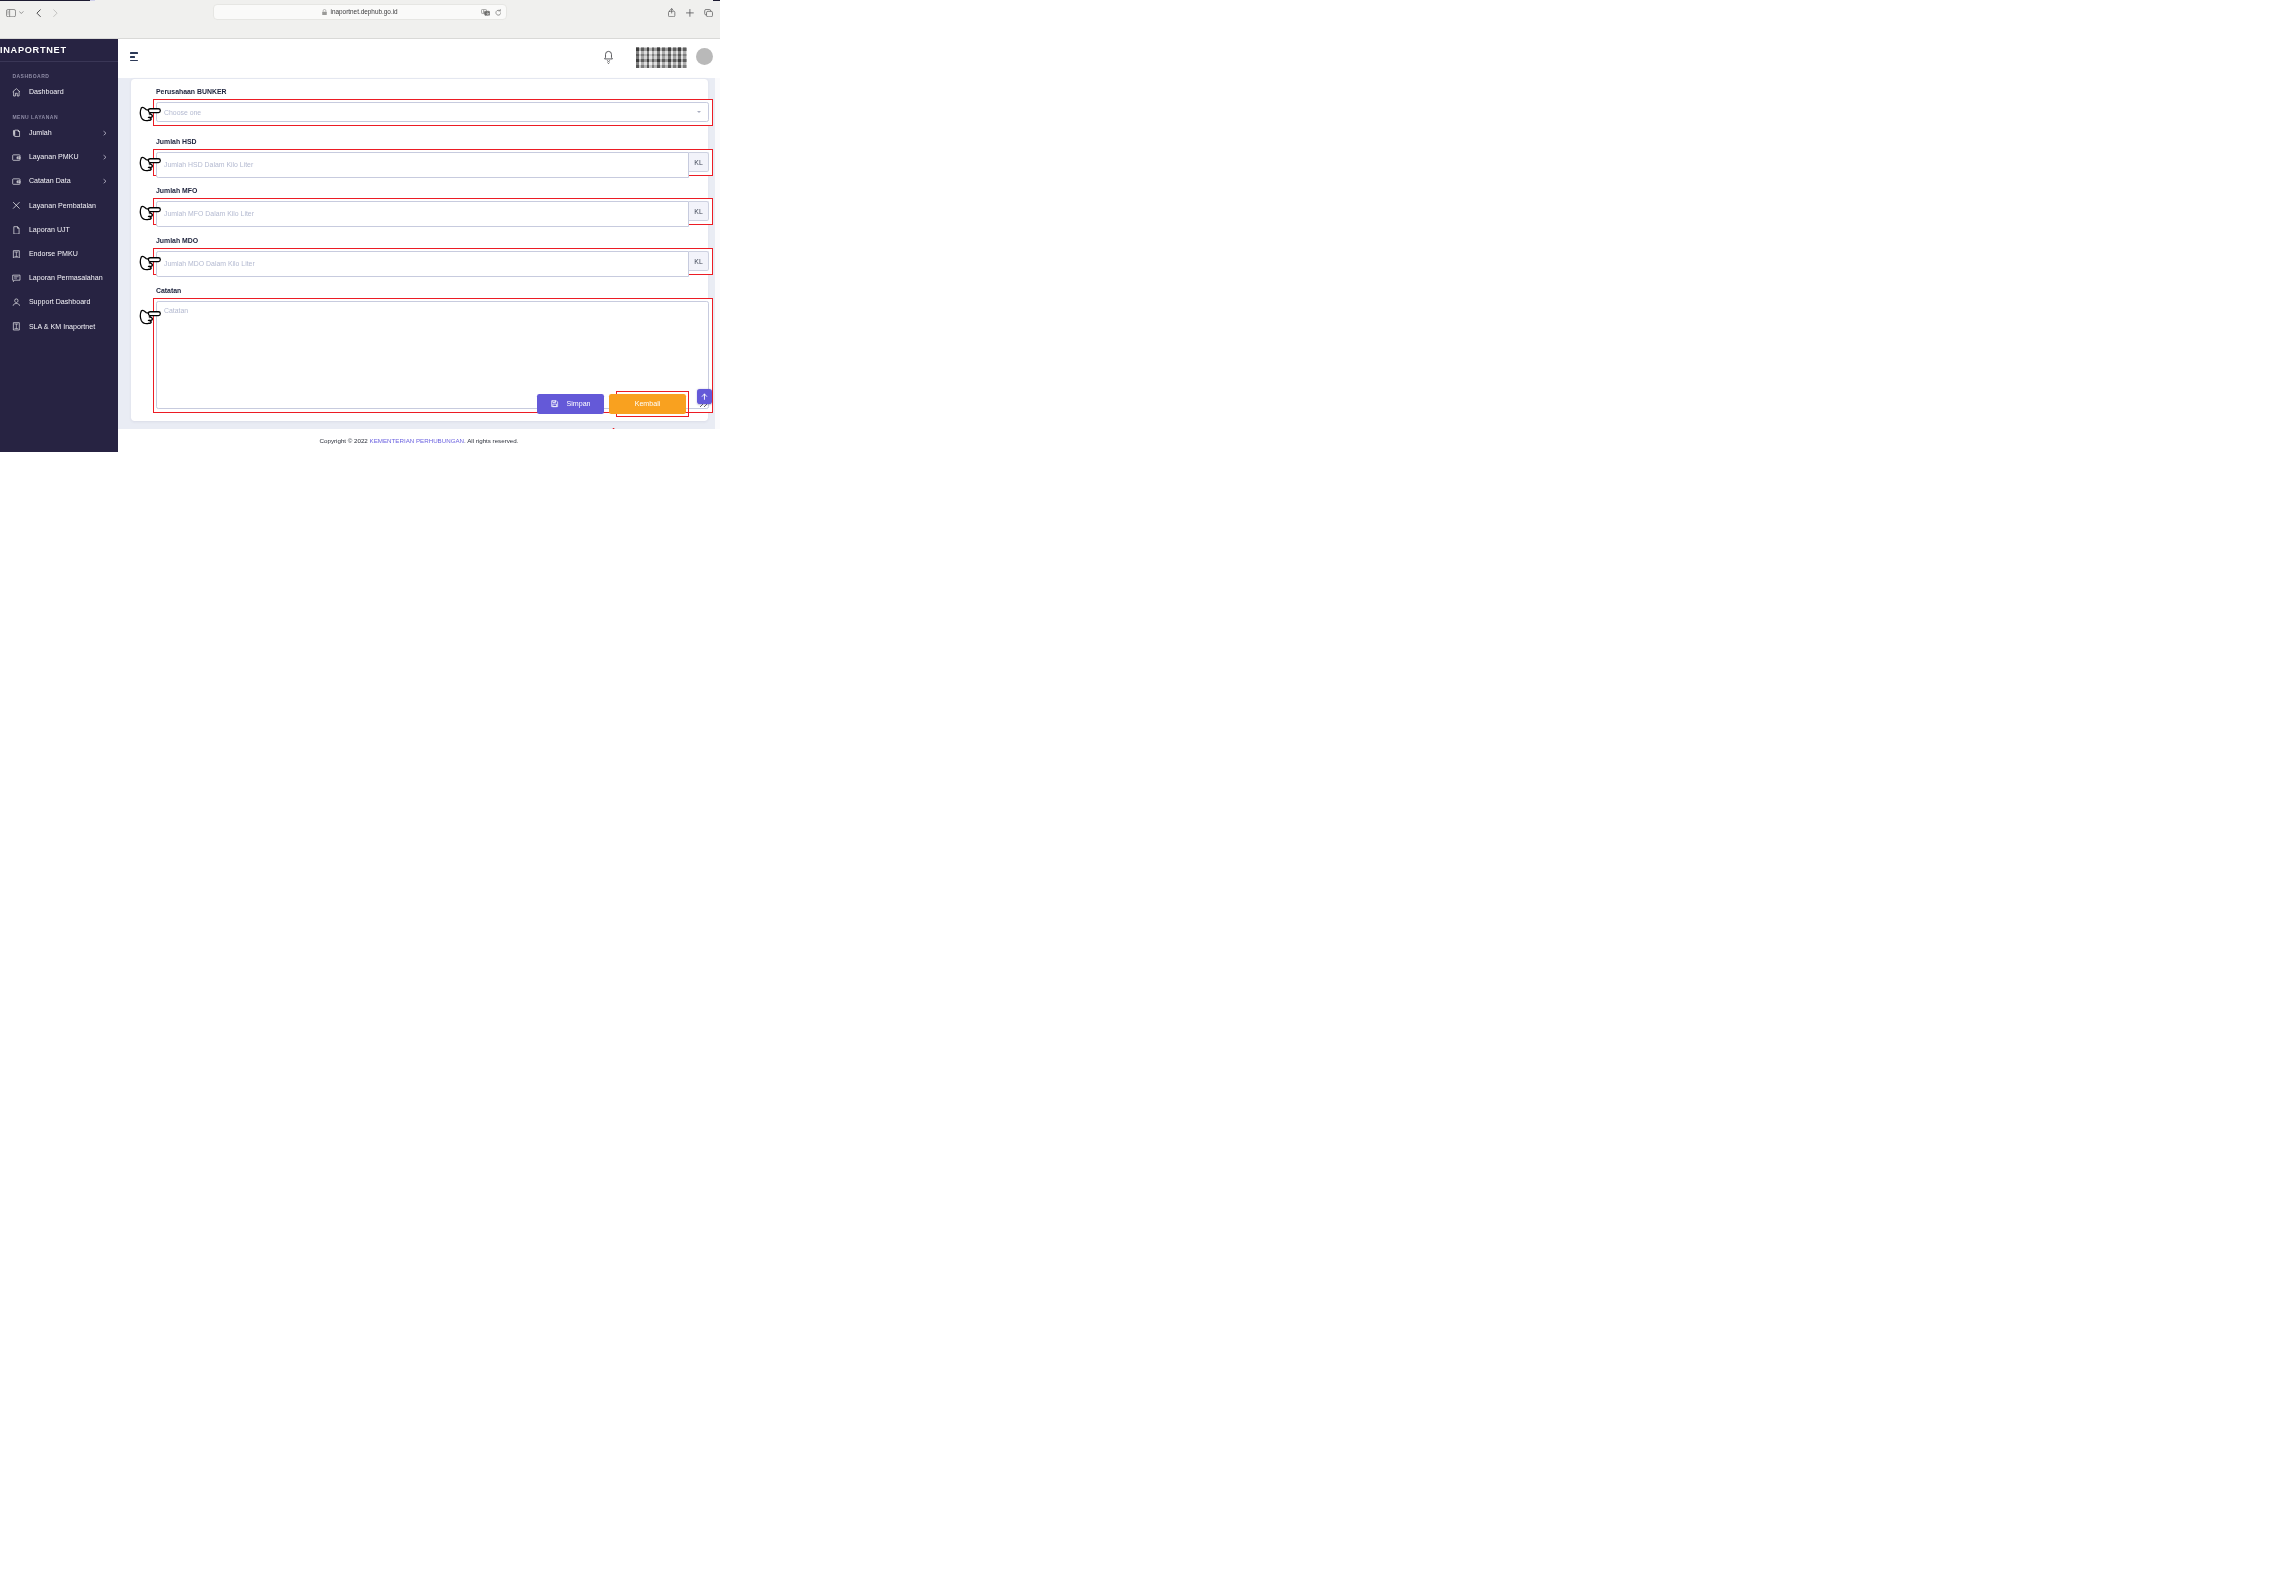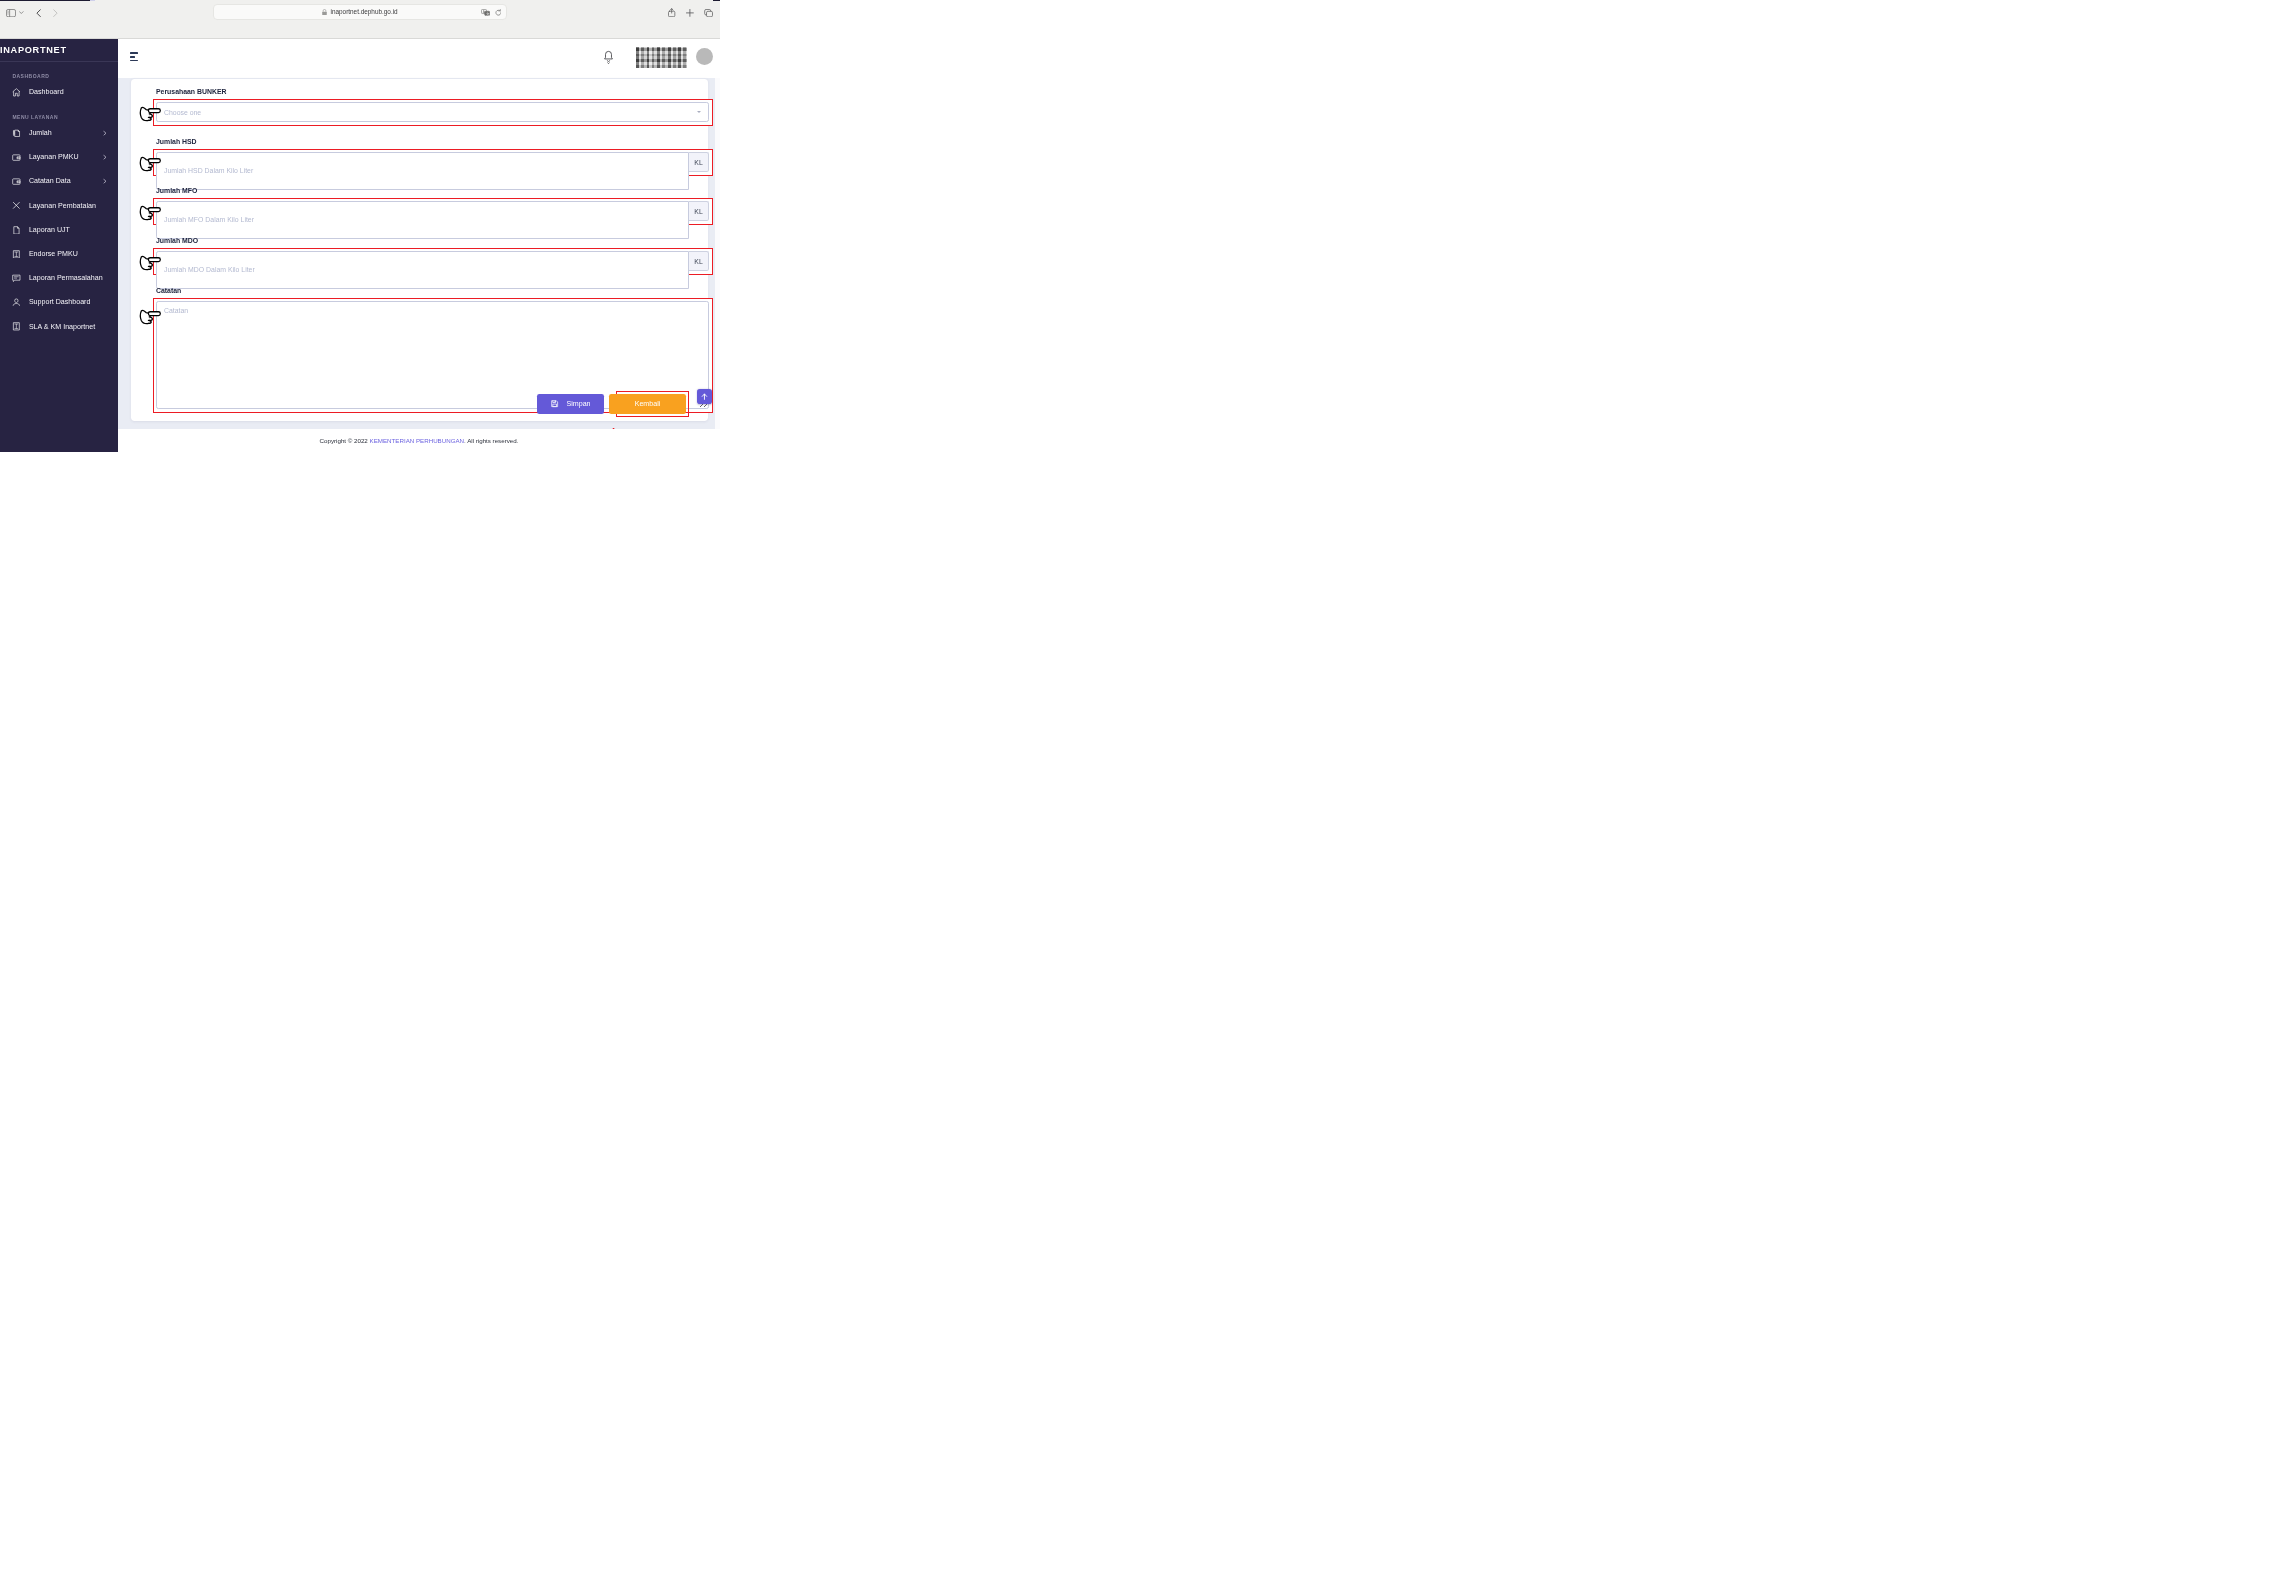--- a/index.html
+++ b/index.html
@@ -47,21 +47,21 @@
   .content { position:absolute; left:118px; top:78px; width:602px; height:351px; background:#e9ecf4; }
   .scroll-gutter { position:absolute; right:0; top:0; width:4.6px; height:351px; background:#fbfbfd; }
   .card { position:absolute; left:13px; top:0.9px; width:577px; height:342px; background:#ffffff; border-radius:3.7px; box-shadow:0 0.5px 2.8px rgba(40,40,90,.08); }
 
   .f-label { position:absolute; left:25px; font-size:6.9px; font-weight:bold; color:#20263f; }
   .redbox { position:absolute; left:21.6px; width:560px; border:1.6px solid #ec1c24; background:#fff; }
   .rb-h { height:27.5px; }
   .ctl-row { position:absolute; left:2.1px; top:1.8px; display:flex; }
   .sel { width:553px; height:20.7px; border:0.5px solid #c7cbde; border-radius:2.3px; background:#fff; display:flex; align-items:center; padding:0 7.3px; color:#b3b9d0; font-size:6.9px; position:relative; cursor:pointer; }
   .sel .caret { position:absolute; right:6.4px; top:50%; transform:translateY(-50%); width:0; height:0; border-left:2.3px solid transparent; border-right:2.3px solid transparent; border-top:2.8px solid #a9adbf; }
-  .inp { width:533px; height:38px; border:0.5px solid #c7cbde; border-radius:2.3px 0 0 2.3px; background:#fff; color:#b3b9d0; font-size:6.9px; padding:0 7.3px; outline:none; font-family:"Liberation Sans", sans-serif; }
+  .inp { width:533px; height:26px; border:0.5px solid #c7cbde; border-radius:2.3px 0 0 2.3px; background:#fff; color:#b3b9d0; font-size:6.9px; padding:0 7.3px; outline:none; font-family:"Liberation Sans", sans-serif; }
   .inp::placeholder { color:#b3b9d0; opacity:1; }
   .addon { width:20.7px; height:20.7px; background:#f2f3fa; border:0.5px solid #cdd1e0; border-left:none; border-radius:0 2.3px 2.3px 0; display:flex; align-items:center; justify-content:center; color:#3f4656; font-size:6.9px; }
   .ta { width:553px; height:108px; border:0.5px solid #c7cbde; border-radius:2.3px; background:#fff; color:#b3b9d0; font-size:6.9px; padding:5.5px 7.3px; resize:vertical; outline:none; font-family:"Liberation Sans", sans-serif; }
   .ta::placeholder { color:#b3b9d0; opacity:1; }
 
   .btn-row { position:absolute; right:22px; top:315px; display:flex; gap:4.6px; }
   .btn { height:20px; border:none; border-radius:2.3px; color:#fff; font-size:7.1px; font-family:"Liberation Sans", sans-serif; cursor:pointer; display:flex; align-items:center; justify-content:center; }
   .btn-save { width:67px; background:#6459d8; gap:8px; }
   .btn-back { width:77px; background:#f9a11f; }
   .save-redbox { position:absolute; right:19px; top:312px; width:73px; height:26px; border:1.6px solid #ec1c24; pointer-events:none; }

